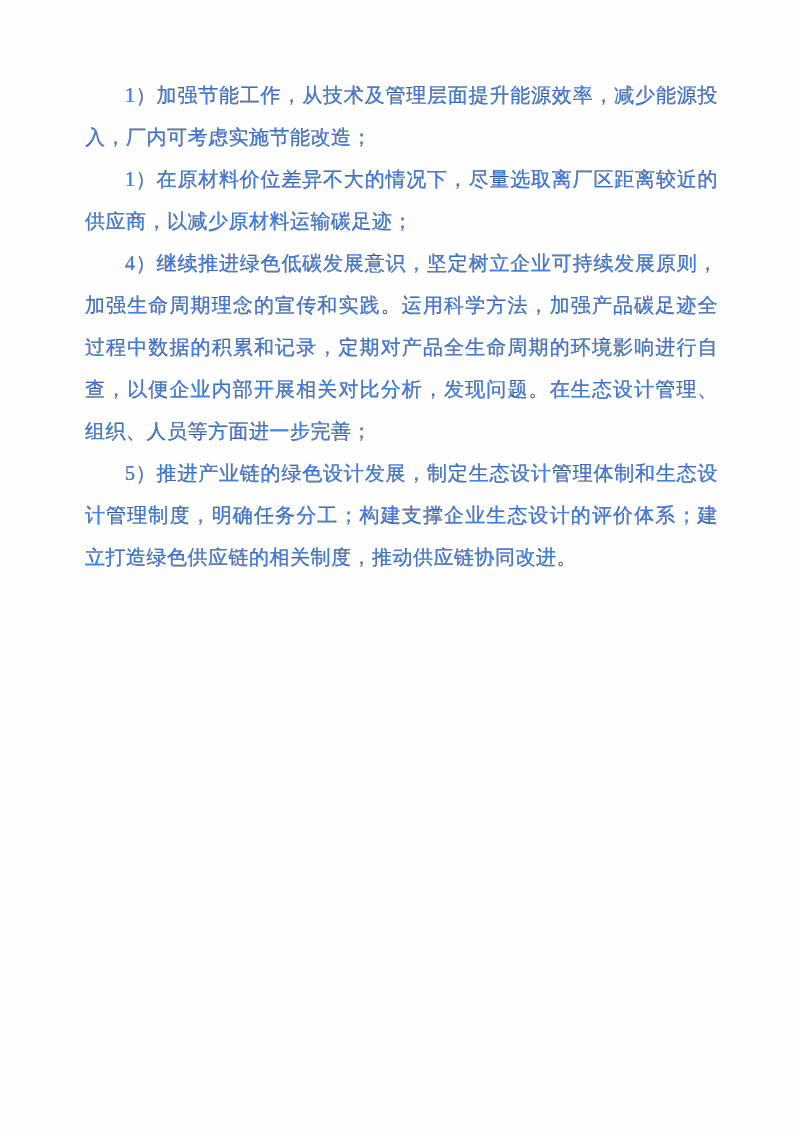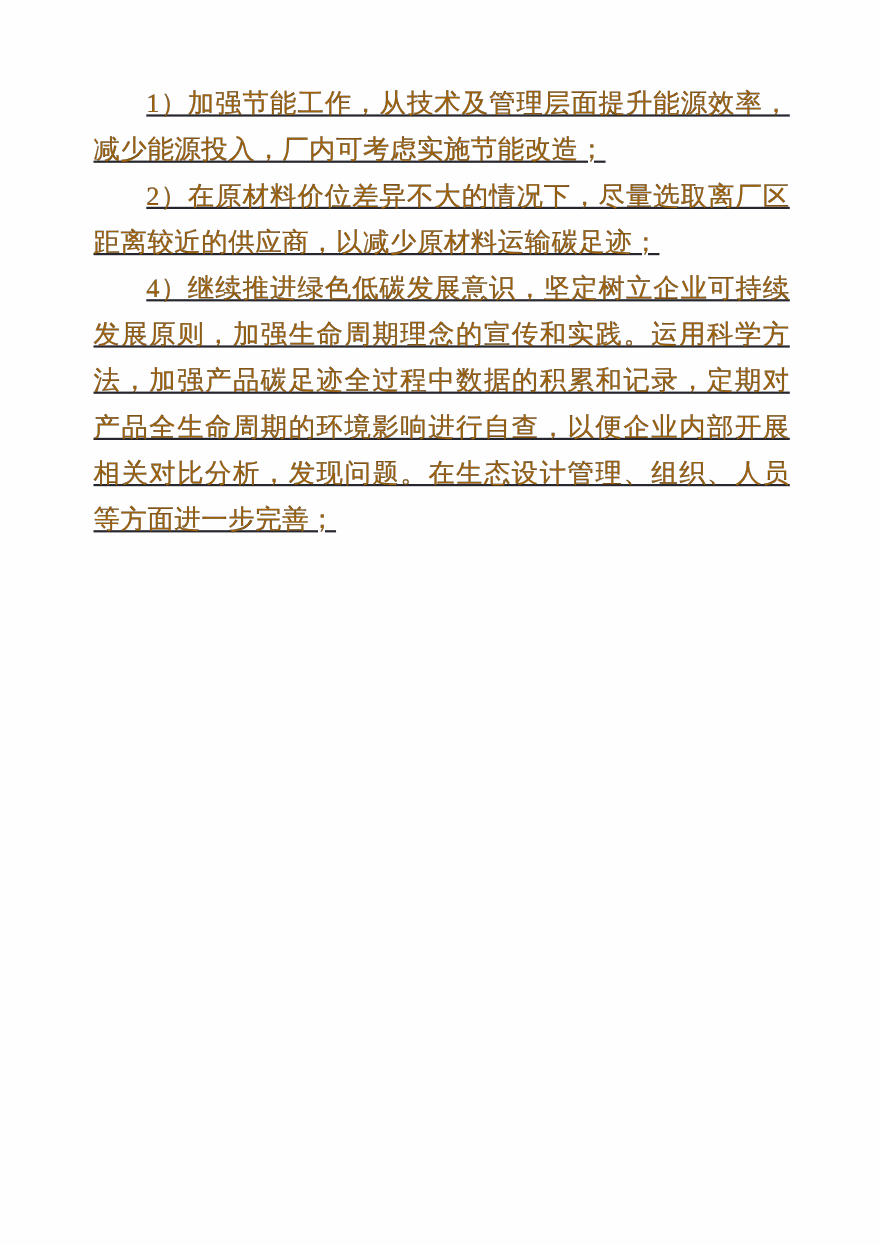--- a/index.html
+++ b/index.html
@@ -17,32 +17,32 @@
   }
   .text-block {
     position: absolute;
     top: 74px;
     left: 85px;
     width: 633px;
   }
   .text-block p {
     margin: 0;
     padding: 0;
-    font-size: 24px;
+    font-size: 20px;
     line-height: 42px;
     letter-spacing: 0.5px;
-    color: #a16207;
+    color: #3b82f6;
     text-align: justify;
     text-indent: 2em;
-    text-decoration: underline;
     -webkit-text-stroke: 0.2px #26262e;
   }
 </style>
 </head>
 <body>
 
 <div class="page">
   <div class="text-block">
     <p>1）加强节能工作，从技术及管理层面提升能源效率，减少能源投入，厂内可考虑实施节能改造；</p>
-    <p>2）在原材料价位差异不大的情况下，尽量选取离厂区距离较近的供应商，以减少原材料运输碳足迹；</p>
+    <p>1）在原材料价位差异不大的情况下，尽量选取离厂区距离较近的供应商，以减少原材料运输碳足迹；</p>
     <p>4）继续推进绿色低碳发展意识，坚定树立企业可持续发展原则，加强生命周期理念的宣传和实践。运用科学方法，加强产品碳足迹全过程中数据的积累和记录，定期对产品全生命周期的环境影响进行自查，以便企业内部开展相关对比分析，发现问题。在生态设计管理、组织、人员等方面进一步完善；</p>
+    <p>5）推进产业链的绿色设计发展，制定生态设计管理体制和生态设计管理制度，明确任务分工；构建支撑企业生态设计的评价体系；建立打造绿色供应链的相关制度，推动供应链协同改进。</p>
   </div>
 </div>
 
 </body></html>

